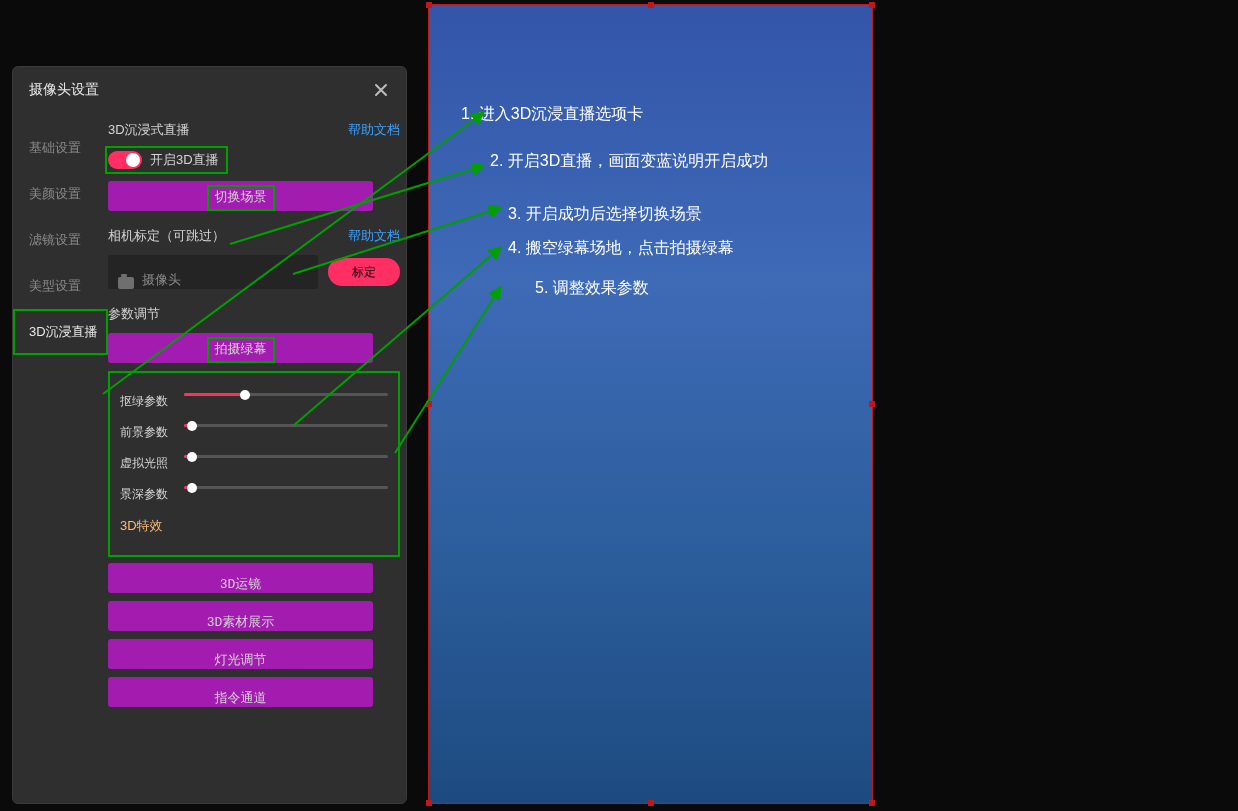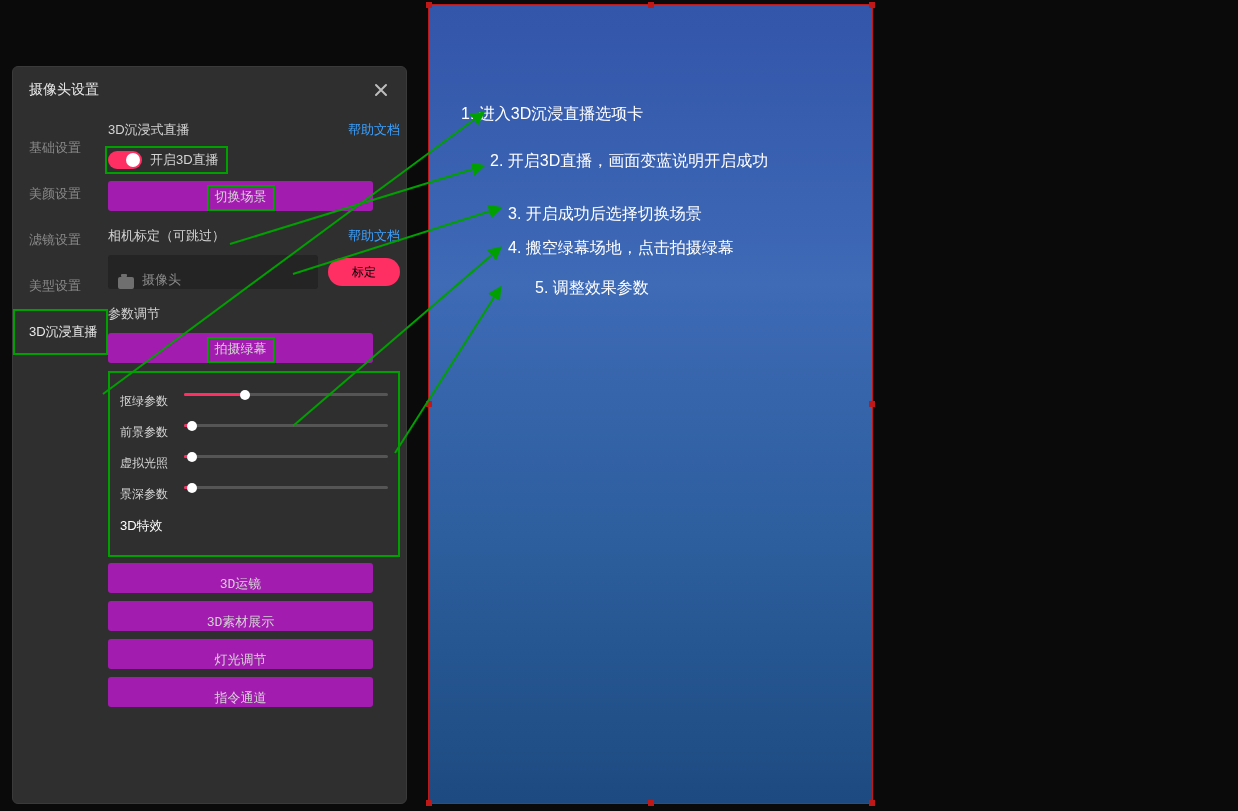--- a/index.html
+++ b/index.html
@@ -35,21 +35,21 @@
   .cam-icon::after{ content:""; position:absolute; top:-3px; left:3px; width:6px; height:3px; background:#6f6f6f; border-radius:1px; }
   .pill-btn { width: 72px; height: 28px; background: #ff2e63; border-radius: 14px; color: #000000; display:flex; align-items:center; justify-content:center; cursor:pointer; font-size:12px; }
 
   .param-box { border: 2px solid #00a000; padding: 6px 10px 10px 10px; margin-top: 4px; }
   .slider-row { display:flex; align-items:flex-start; gap:8px; margin: 14px 0; font-size:12px; color:#d4d4d4; }
   .slider-row .name { width: 56px; flex:0 0 auto; }
   .slider { flex:1; height: 3px; background:#555; position:relative; border-radius:2px; }
   .slider .fill { position:absolute; left:0; top:0; bottom:0; background:#ff2e63; border-radius:2px; }
   .slider .thumb { position:absolute; top:50%; width:10px; height:10px; background:#fff; border-radius:50%; transform: translate(-50%, -50%); }
 
-  .sub-label { color:#ffffff; margin: 8px 0 10px 0; }
+  .sub-label { color:#fdba74; margin: 8px 0 10px 0; }
 
   
   .preview { position:absolute; left: 428px; top: 4px; width: 445px; height: 800px; border: 1px solid #c01818; background: linear-gradient(180deg, #3355aa 0%, #3e6ab6 35%, #2b5d9b 70%, #1d4a80 100%); }
   .handle { position:absolute; width:6px; height:6px; background:#c01818; }
   .h-tl{ top:-3px; left:-3px; } .h-tm{ top:-3px; left:50%; transform:translateX(-50%);} .h-tr{ top:-3px; right:-3px; }
   .h-ml{ top:50%; left:-3px; transform:translateY(-50%);} .h-mr{ top:50%; right:-3px; transform:translateY(-50%);}  
   .h-bl{ bottom:-3px; left:-3px;} .h-bm{ bottom:-3px; left:50%; transform:translateX(-50%);} .h-br{ bottom:-3px; right:-3px; }
 
   
   .annot { position:absolute; color:#fff; font-size:16px; white-space:nowrap; }

